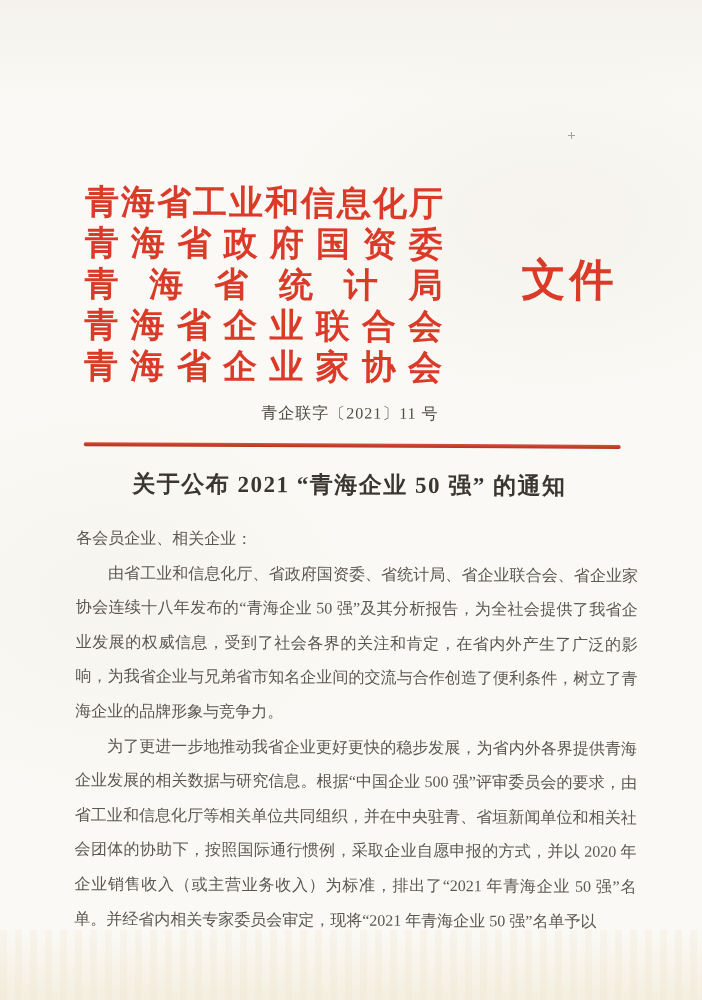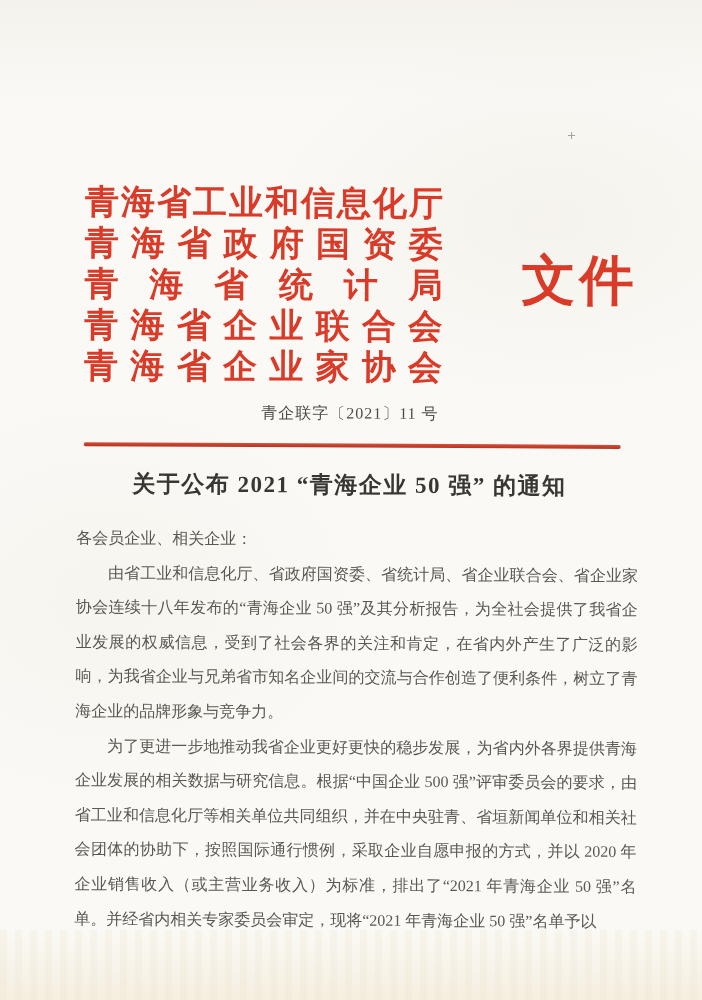--- a/index.html
+++ b/index.html
@@ -32,21 +32,21 @@
     transform:rotate(.3deg);transform-origin:60px 200px;
   }
   
   .org-block{
     position:absolute;left:85px;top:181px;width:358px;
     color:var(--red);font-weight:bold;font-size:34px;line-height:41px;
   }
   .org-line{display:flex;justify-content:space-between;white-space:nowrap;}
   .doc-type{
     position:absolute;left:522px;top:249px;
-    color:var(--red);font-weight:bold;font-size:54px;line-height:58px;letter-spacing:4px;
+    color:var(--red);font-weight:bold;font-size:44px;line-height:58px;letter-spacing:4px;
     white-space:nowrap;
   }
   
   .doc-number{
     position:absolute;left:0;top:402px;width:702px;text-align:center;
     color:var(--muted-ink);font-size:16px;letter-spacing:1px;
   }
   
   .red-rule{
     position:absolute;left:85px;top:442px;width:537px;height:4px;

